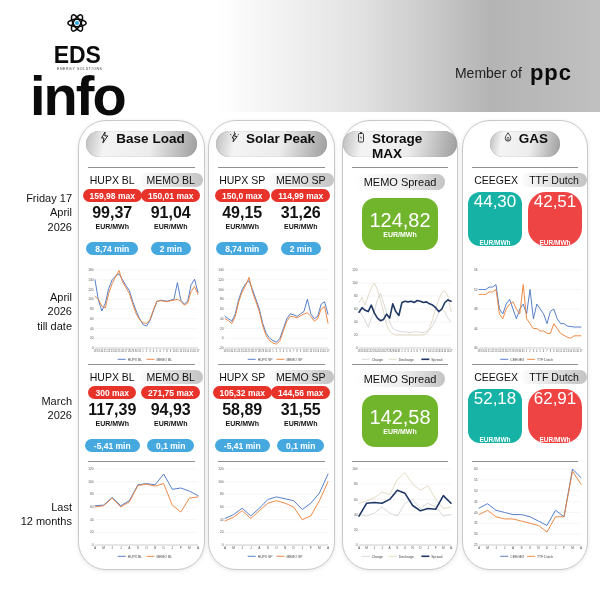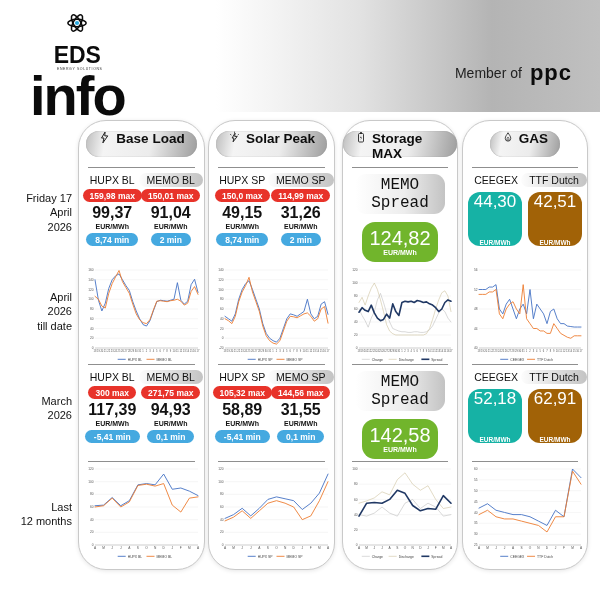--- a/index.html
+++ b/index.html
@@ -17,49 +17,49 @@
   .member-of{font-size:14px;color:#222;padding-left:43px;}
   .member-brand{font-size:22px;font-weight:800;letter-spacing:1px;color:#0b0b0b;}
 
   
   .rlabel{position:absolute;left:0;width:72px;text-align:right;font-size:11px;color:#141414;line-height:1.3;white-space:pre-line;}
   .rl1{top:191px;} .rl2{top:290px;} .rl3{top:394px;} .rl4{top:500px;}
 
   
   .card{position:absolute;top:120px;height:450px;background:#fff;border:1px solid #c9c9c9;
         border-radius:28px;box-shadow:0 1px 4px rgba(0,0,0,.10);box-sizing:border-box;}
-  .c1{left:78px;width:127px;} .c2{left:208px;width:127px;border-radius:27px;} .c3{left:342px;width:116px;} .c4{left:462px;width:126px;}
+  .c1{left:78px;width:127px;} .c2{left:208px;width:127px;} .c3{left:342px;width:116px;} .c4{left:462px;width:126px;}
 
   .card-head{height:46px;display:flex;align-items:center;justify-content:center;}
   .head-pill{height:26px;padding:0 12px;border-radius:14px;display:flex;align-items:flex-start;gap:5px;
              font-size:13.5px;font-weight:700;color:#0d0d0d;
              background:linear-gradient(100deg,#bdbdbd 0%,#f4f4f4 18%,#ececec 58%,#9d9d9d 100%);
              box-shadow:inset 0 0 1px #888;}
   .divider{border-top:1px solid #8f8f8f;margin:0 9px;}
 
   .price-sec{height:96px;padding:5px 4px 2px 4px;display:flex;box-sizing:border-box;}
   .pcell{flex:1;display:flex;flex-direction:column;align-items:center;gap:2px;min-width:0;}
   .plabel{font-size:10.5px;font-weight:500;color:#111;padding:1px 8px;white-space:nowrap;}
   .plabel.pill{background:linear-gradient(90deg,#fdfdfd 0%,#c3c3c3 100%);border-radius:10px;}
   .maxpill{background:#e8332a;color:#fff;font-size:8.5px;font-weight:700;border-radius:8px;padding:1.5px 7px;white-space:nowrap;}
   .bigval{font-size:16px;font-weight:600;color:#121212;line-height:1;margin-top:1px;}
   .unit{font-size:7px;font-weight:700;color:#121212;}
-  .minpill{background:#45a9e0;color:#fff;font-size:8.5px;font-weight:700;border-radius:8px;padding:1.5px 9px;margin-top:1px;white-space:nowrap;}
+  .minpill{background:#45a9e0;color:#fff;font-size:8.5px;font-weight:700;border-radius:8px;padding:1.5px 9px;margin-top:10px;white-space:nowrap;}
 
   .spread-sec{height:96px;padding:6px 8px 2px 8px;display:flex;flex-direction:column;align-items:center;gap:8px;box-sizing:border-box;}
-  .spread-pill{width:92%;text-align:center;font-size:16px;color:#111;padding:2px 0;border-radius:11px;
-               background:linear-gradient(90deg,#ffffff 0%,#ededed 55%,#c3c3c3 100%);font-family:Liberation Mono, monospace;}
+  .spread-pill{width:92%;text-align:center;font-size:11px;color:#111;padding:2px 0;border-radius:11px;
+               background:linear-gradient(90deg,#ffffff 0%,#ededed 55%,#c3c3c3 100%);}
   .greencard{background:#71b52c;border-radius:13px;width:76px;height:52px;color:#fff;display:flex;flex-direction:column;
              align-items:center;justify-content:center;line-height:1.1;}
   .greencard .gv{font-size:20px;font-weight:500;} .greencard .gu{font-size:7px;font-weight:700;}
 
   .gas-cards{display:flex;gap:6px;justify-content:center;margin-top:2px;}
   .tealcard{border-radius:12px;width:54px;height:54px;color:#fff;display:flex;flex-direction:column;
             align-items:center;justify-content:space-between;line-height:1.15;}
-  .teal-a{background:#16b2a5;} .teal-b{background:#a16207;}
+  .teal-a{background:#16b2a5;} .teal-b{background:#ef4444;border-radius:18px;}
   .tealcard .gv{font-size:17px;font-weight:500;} .tealcard .gu{font-size:6.5px;font-weight:700;}
 
   .chart-sec{height:100px;display:flex;align-items:center;justify-content:center;}
   .chart-sec svg{display:block;}
 </style>
 </head>
 <body>
 
 <div class="hdr">
   <div class="logo">

